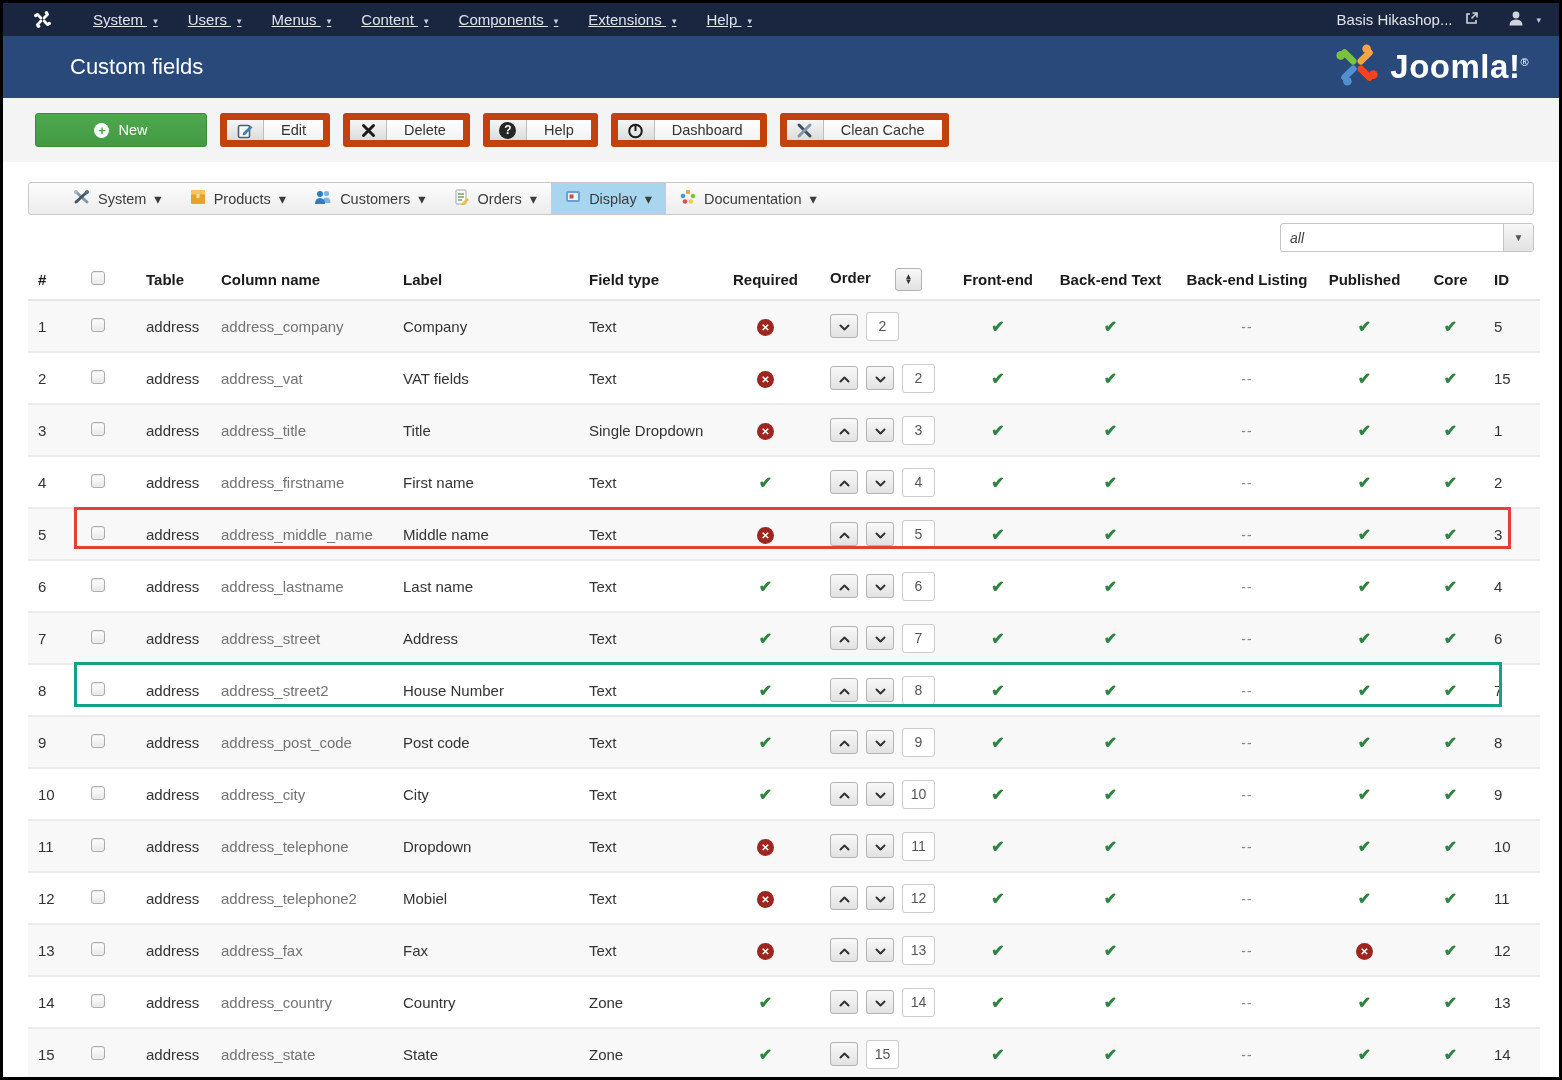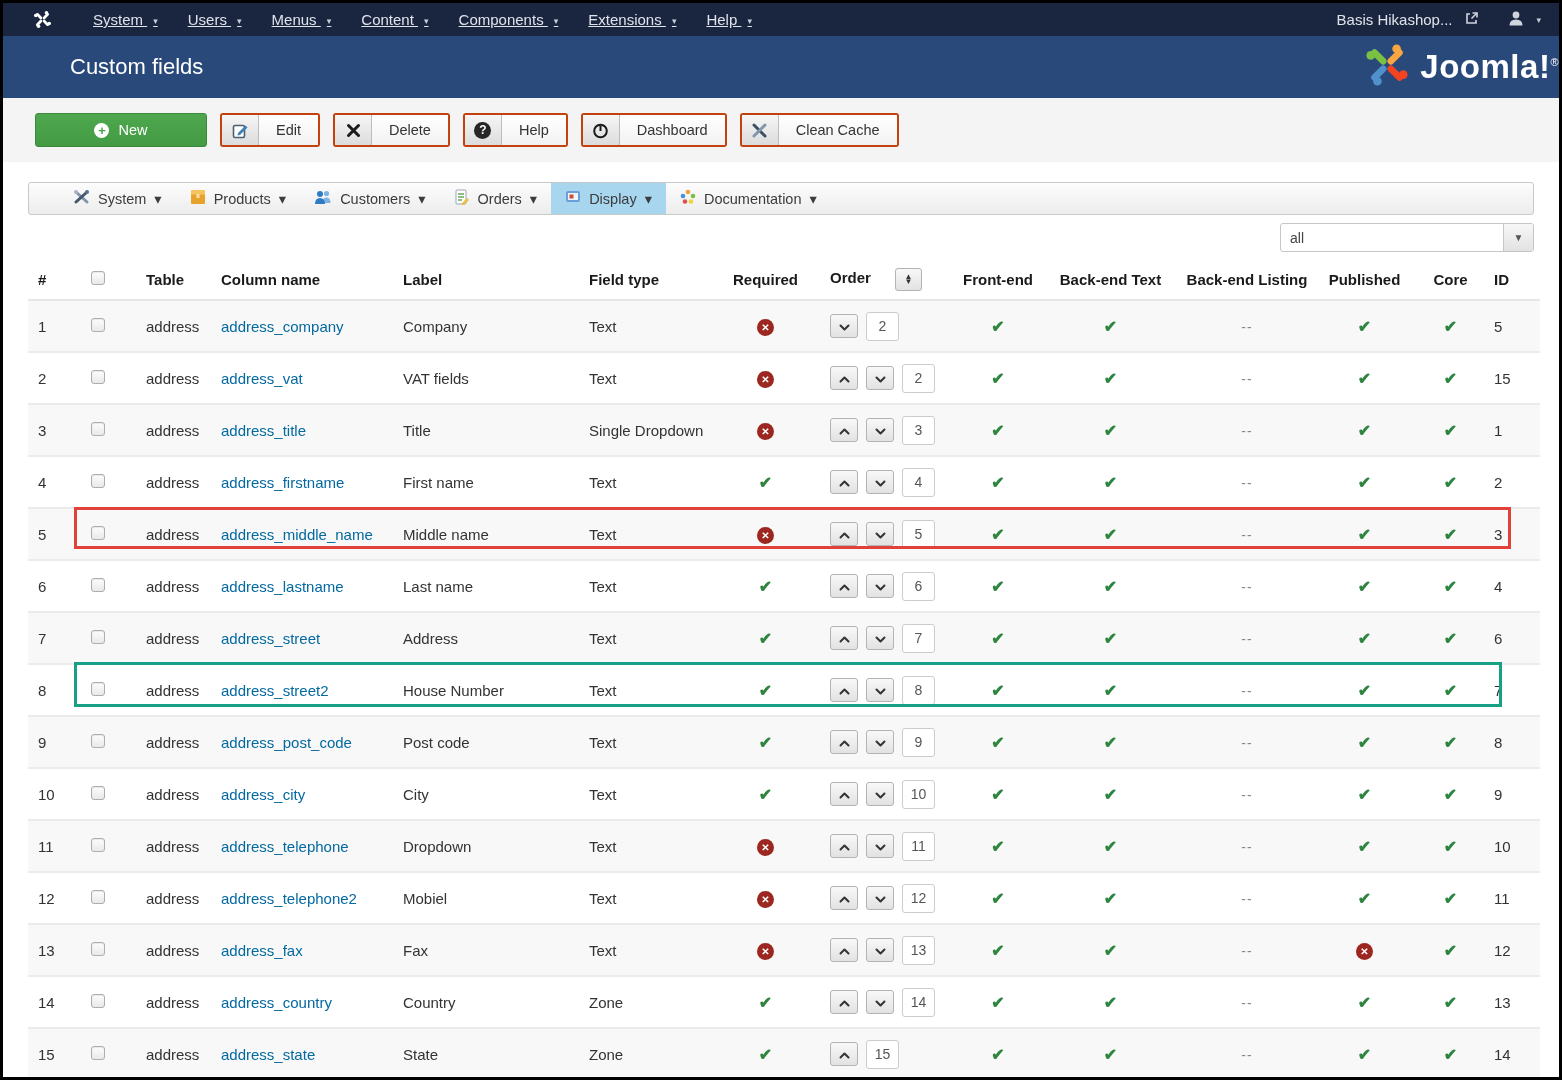--- a/index.html
+++ b/index.html
@@ -13,46 +13,46 @@
   .topnav { height:33px; background:#1a2540; display:flex; align-items:center; color:#dfe3ea; }
   .jlogo-top { margin-left:30px; margin-right:26px; display:flex; align-items:center; }
   .nav-item { padding:0 15px; font-size:15px; cursor:pointer; white-space:nowrap;text-decoration:underline; }
   .caret { font-size:9px; margin-left:6px; color:#c6cdd8; vertical-align:1px; }
   .topnav-right { margin-left:auto; display:flex; align-items:center; gap:8px; margin-right:18px; font-size:15px; }
   .site-link { display:flex; align-items:center; gap:13px; cursor:pointer; }
   .user-menu { display:flex; align-items:center; gap:6px; margin-left:22px; cursor:pointer; }
   
   .header { height:62px; background:#29497b; display:flex; align-items:center; }
   .page-title { color:#fff; font-size:22px; font-weight:400; margin-left:67px; }
-  .brand { margin-left:auto; display:flex; align-items:center; gap:10px; }
+  .brand { margin-left:auto; margin-right:30px; display:flex; align-items:center; gap:10px; }
   .brand-text { color:#fff; font-size:33px; font-weight:600; letter-spacing:.5px; }
   .brand-text sup { font-size:11px; font-weight:400; }
   
   .toolbar { height:64px; background:#f4f4f4; display:flex; align-items:center; padding-left:32px; gap:13px; }
   .btn-new { height:34px; width:172px; background:linear-gradient(#4ea84e,#439a43); border:1px solid #3b8a3b;
              border-radius:3px; color:#fff; font-size:14.5px; display:inline-flex; align-items:center;
              justify-content:center; gap:9px; cursor:pointer; font-family:inherit; }
   .plus-circle { width:15px; height:15px; border-radius:50%; background:#fff; color:#46a546;
                  font-weight:700; font-size:13px; line-height:15px; text-align:center; display:inline-block; }
-  .btn-split { display:inline-flex; height:34px; border:2px solid #c2410c; border-radius:3px;
+  .btn-split { display:inline-flex; height:34px; border:7px solid #c2410c; border-radius:3px;
                overflow:hidden; cursor:pointer; background:#fff; padding:0; font-family:inherit; }
   .btn-ic { width:37px; background:linear-gradient(#f6f6f6,#dcdcdc); border-right:1px solid #bcbcbc;
             display:flex; align-items:center; justify-content:center; }
   .btn-lbl { padding:0 17px; display:flex; align-items:center; font-size:14.5px; color:#333;
              background:linear-gradient(#fff,#f2f2f2); }
   .help-circle { width:17px; height:17px; border-radius:50%; background:#262626; color:#fff;
                  font-size:12px; font-weight:700; display:inline-flex; align-items:center; justify-content:center; }
   
   .hk-menu { margin:20px 25px 0; height:33px; border:1px solid #c9c9c9; border-radius:3px;
              background:linear-gradient(#fcfcfc,#ededed); display:flex; align-items:center; padding-left:30px; }
   .hk-item { display:flex; align-items:center; gap:8px; padding:0 14px; height:31px; font-size:14.5px;
              color:#3c3c3c; cursor:pointer; white-space:nowrap; }
   .hk-item.active { background:#a8d6ef; }
   
-  .filter-row { height:45px; display:flex; justify-content:flex-end; align-items:center; padding-right:25px; }
+  .filter-row { height:45px; display:flex; justify-content:flex-end; align-items:center; padding-right:25px;font-style:italic; }
   .filter-select { width:254px; height:29px; border:1px solid #c6c6c6; border-radius:3px; background:#fff;
                    display:flex; align-items:stretch; cursor:pointer; }
   .filter-value { padding-left:9px; font-size:14px; color:#444; flex:1; display:flex; align-items:center; }
   .filter-caret { width:30px; border-left:1px solid #c6c6c6; background:linear-gradient(#f7f7f7,#e2e2e2);
                   display:flex; align-items:center; justify-content:center; font-size:10px; color:#555;
                   border-radius:0 2px 2px 0; }
   
   .table-wrap { position:relative; margin:0 25px; }
   table { border-collapse:collapse; table-layout:fixed; width:1512px; }
   thead th { height:40px; font-size:15px; color:#1a1a1a; text-align:left; font-weight:700;
@@ -64,21 +64,21 @@
   .c-table { padding-left:13px; }
   .c-col { padding-left:8px; }
   .c-label { padding-left:5px; }
   .c-type { padding-left:6px; }
   .c-center { text-align:center; }
   .c-order { padding-left:27px; }
   .c-id { padding-right:12px; }
   .cb { width:14px; height:14px; border:1px solid #adadad; border-radius:3px;
         background:linear-gradient(#fdfdfd,#e9e9e9); display:inline-block;
         box-shadow:inset 0 1px 1px rgba(0,0,0,.08); cursor:pointer; }
-  a.link { color:#0369a1; text-decoration:none; cursor:pointer; }
+  a.link { color:#737373; text-decoration:none; cursor:pointer; }
   .chk { color:#2e8540; font-size:16px; font-weight:700; }
   .xcircle { display:inline-flex; width:17px; height:17px; border-radius:50%; background:#9c2620;
              color:#fff; font-size:10px; font-weight:700; align-items:center; justify-content:center; }
   .dashes { color:#8a8a8a; font-size:14px; letter-spacing:1px; }
   .order-wrap { display:flex; align-items:center; gap:8px; }
   .order-btn { width:28px; height:24px; border:1px solid #b3b3b3; border-radius:3px;
                background:linear-gradient(#f8f8f8,#e2e2e2); display:inline-flex; align-items:center;
                justify-content:center; cursor:pointer; padding:0; }
   .order-input { width:33px; height:29px; border:1px solid #ccc; border-radius:3px; text-align:center;
                  font-size:14px; color:#555; font-family:inherit; background:#fff; }

